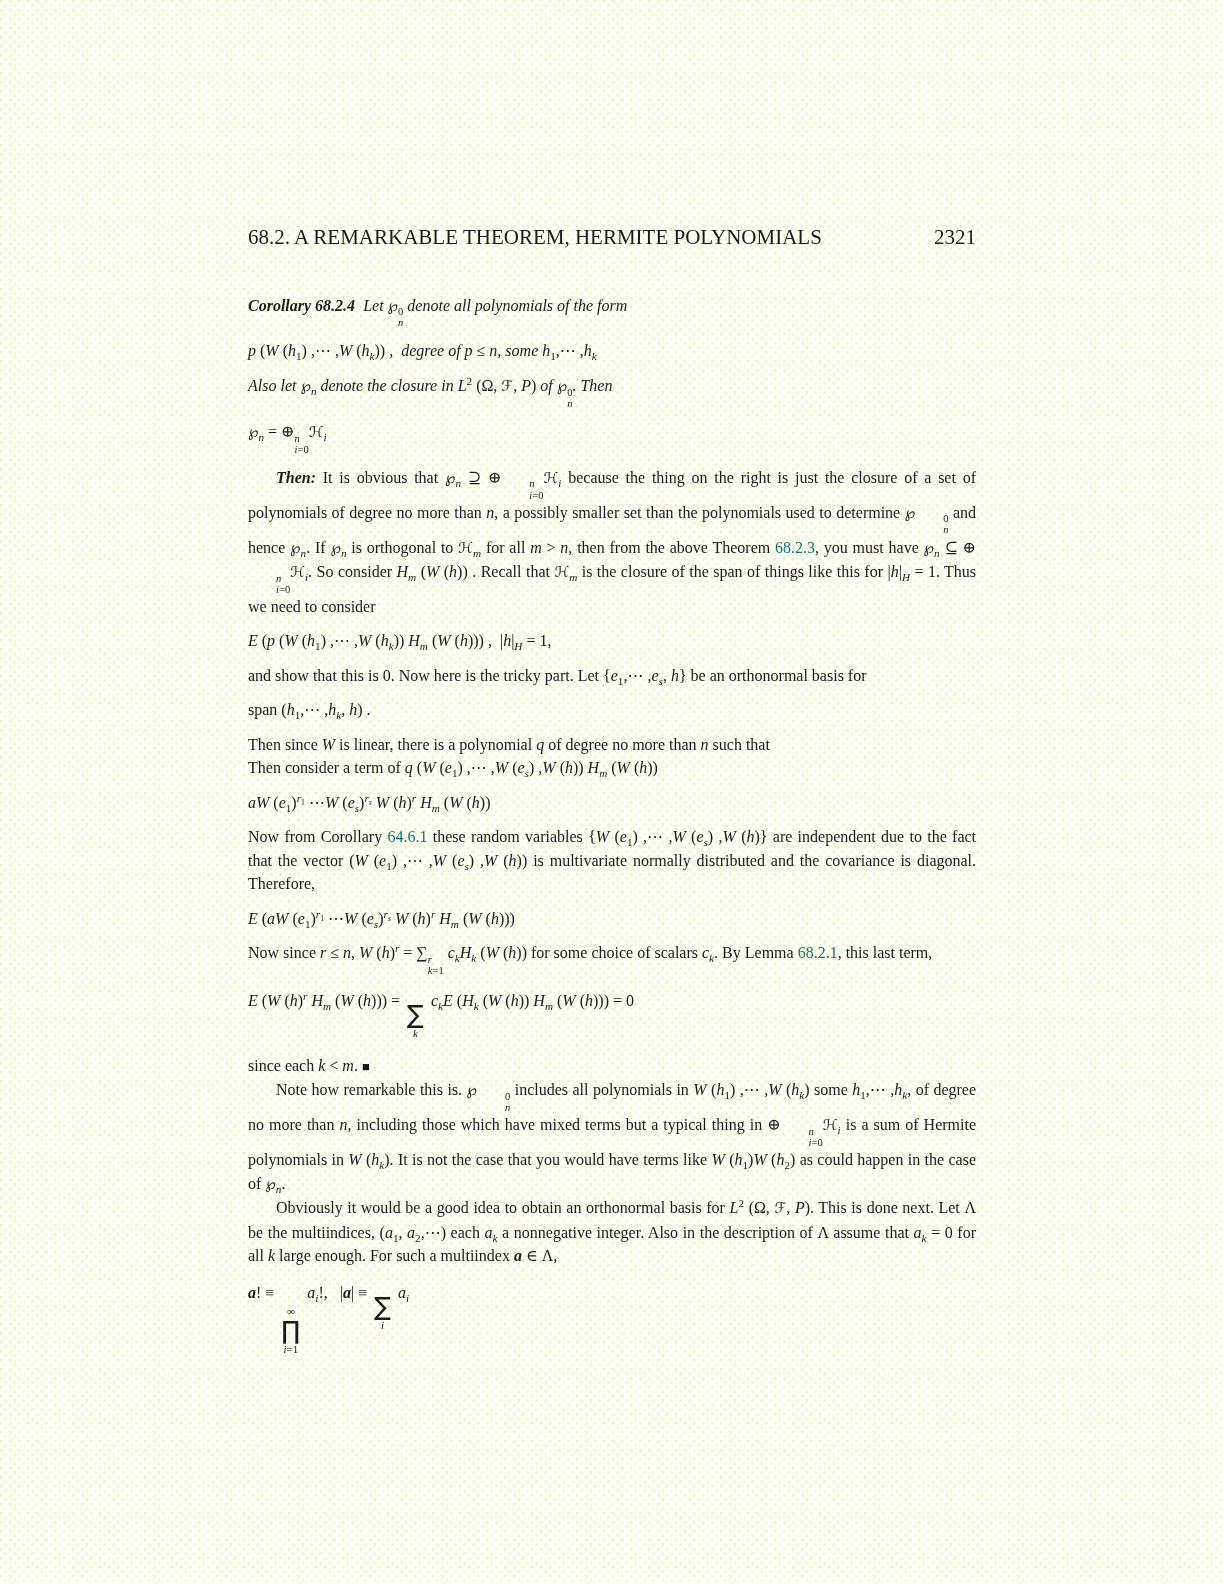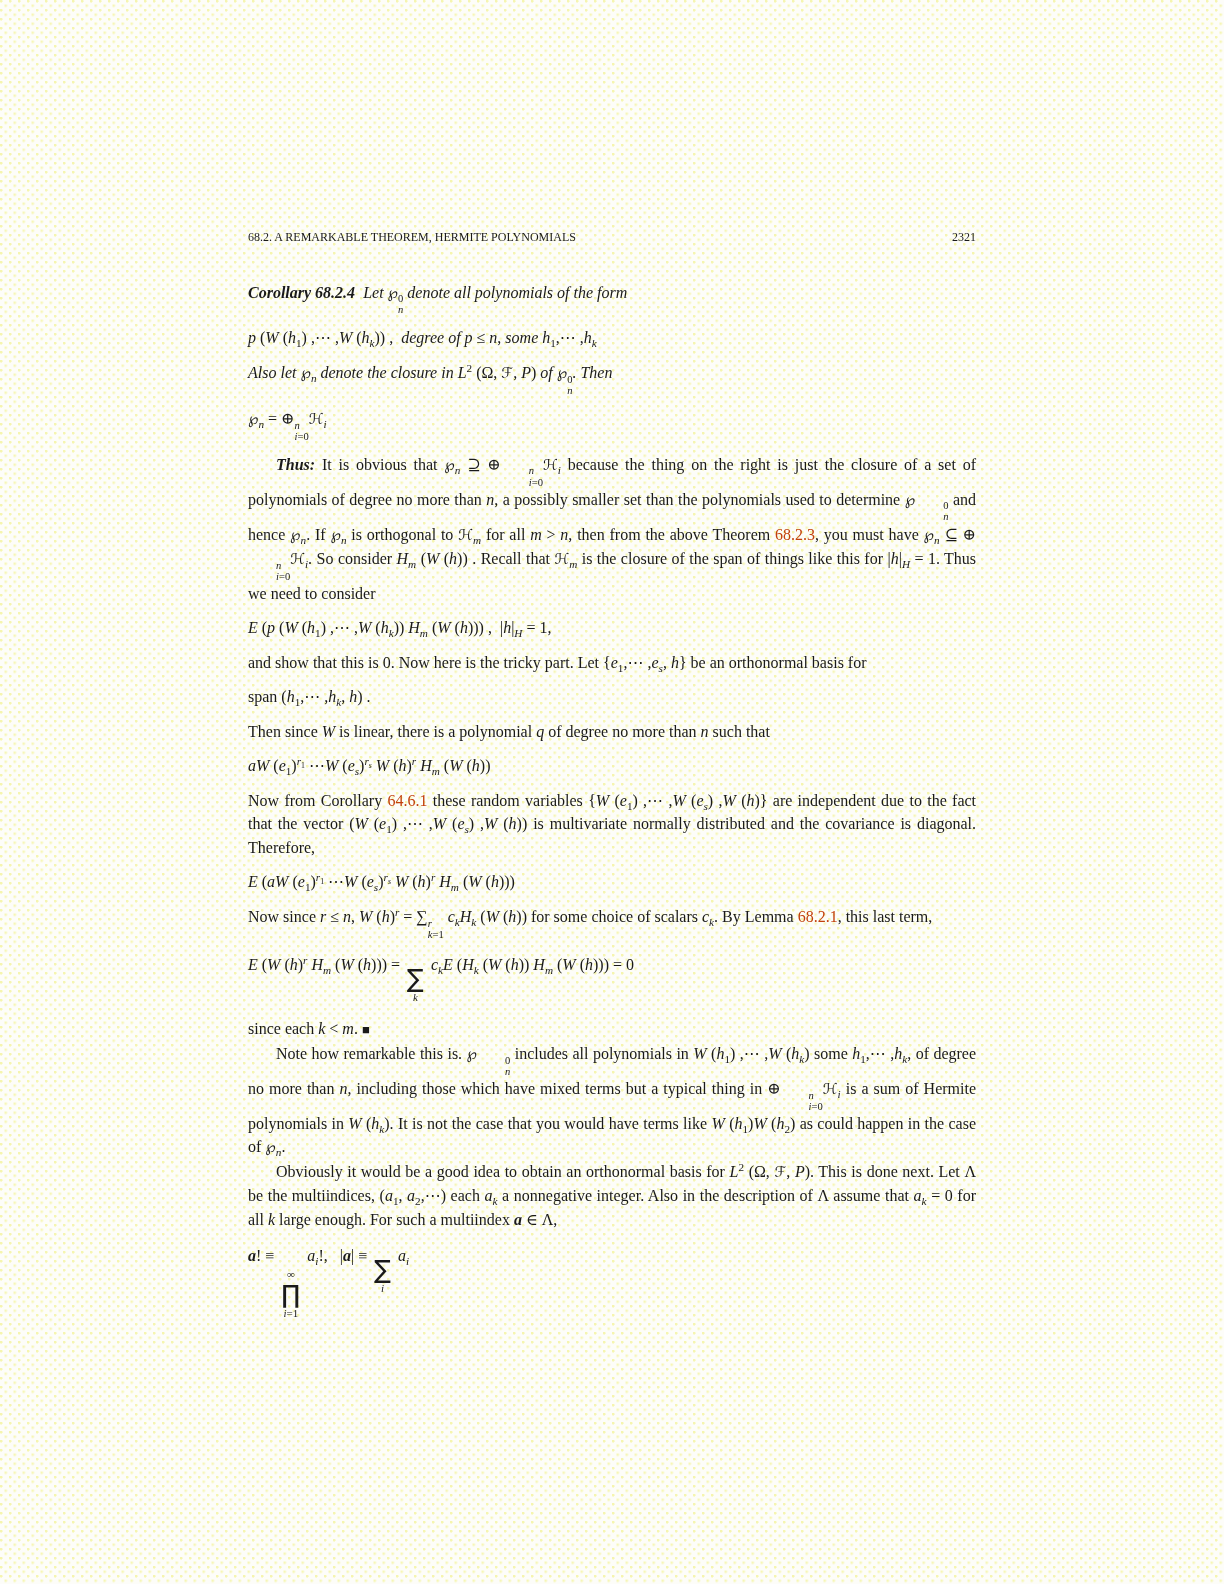--- a/index.html
+++ b/index.html
@@ -13,28 +13,28 @@
     background-position:0 0,4.5px 4.5px;
     font-family:"Liberation Serif","DejaVu Serif",serif;
     color:#1a1a1a;
   }
   .content{
     position:absolute;left:248px;top:226px;width:728px;
     font-size:16px;line-height:23.5px;
   }
   .header{
     display:flex;justify-content:space-between;
-    font-size:12px;margin-bottom:31px;white-space:nowrap;
+    font-size:21px;margin-bottom:44px;white-space:nowrap;
   }
   .para{text-align:justify;}
   .indent{text-indent:28px;}
   .disp{text-align:left;margin:11px 0;}
   .disp.tall{margin:13px 0;}
   b{font-weight:bold;font-style:italic;}
-  .link{color:#c2410c;cursor:pointer;margin-top:23px;}
+  .link{color:#0f766e;cursor:pointer;margin-top:23px;}
   .scr{font-family:"DejaVu Sans",sans-serif;font-style:italic;font-size:15px;}
   .ss{
     display:inline-flex;flex-direction:column;align-items:flex-start;
     font-size:66%;line-height:1.05;vertical-align:-0.45em;font-style:normal;
   }
   .ss>span{display:block;}
   .bigop{
     display:inline-flex;flex-direction:column;align-items:center;
     line-height:1;margin:0 3px;vertical-align:-1.05em;font-style:normal;
   }
@@ -60,34 +60,35 @@
   <div class="disp"><i>p</i> (<i>W</i> (<i>h</i><sub>1</sub>) ,⋯ ,<i>W</i> (<i>h<sub>k</sub></i>)) , &nbsp;<i>degree of p</i> ≤ <i>n</i>, <i>some h</i><sub>1</sub>,⋯ ,<i>h<sub>k</sub></i></div>
   <div class="para"><i>Also let <span class="scr">℘</span><sub>n</sub> denote the closure in L</i><sup>2</sup> (Ω, <span class="scr">ℱ</span>, <i>P</i>) <i>of <span class="scr">℘</span><span class="ss">
           <span>0</span>
           <span><i>n</i></span>
         </span>. Then</i></div>
   <div class="disp"><span class="scr">℘</span><sub><i>n</i></sub> = ⊕<span class="ss">
         <span><i>n</i></span>
         <span><i>i</i>=0</span>
       </span><span class="scr">ℋ</span><sub><i>i</i></sub></div>
 
-  <div class="para indent"><b>Thus:</b> It is obvious that <span class="scr">℘</span><sub><i>n</i></sub> ⊇ ⊕<span class="ss">
+  <div class="para indent"><b>Then:</b> It is obvious that <span class="scr">℘</span><sub><i>n</i></sub> ⊇ ⊕<span class="ss">
         <span><i>n</i></span>
         <span><i>i</i>=0</span>
       </span><span class="scr">ℋ</span><sub><i>i</i></sub> because the thing on the right is just the closure of a set of polynomials of degree no more than <i>n</i>, a possibly smaller set than the polynomials used to determine <span class="scr">℘</span><span class="ss">
         <span>0</span>
         <span><i>n</i></span>
       </span> and hence <span class="scr">℘</span><sub><i>n</i></sub>. If <span class="scr">℘</span><sub><i>n</i></sub> is orthogonal to <span class="scr">ℋ</span><sub><i>m</i></sub> for all <i>m</i> &gt; <i>n</i>, then from the above Theorem <span class="link">68.2.3</span>, you must have <span class="scr">℘</span><sub><i>n</i></sub> ⊆ ⊕<span class="ss">
         <span><i>n</i></span>
         <span><i>i</i>=0</span>
       </span><span class="scr">ℋ</span><sub><i>i</i></sub>. So consider <i>H<sub>m</sub></i> (<i>W</i> (<i>h</i>)) . Recall that <span class="scr">ℋ</span><sub><i>m</i></sub> is the closure of the span of things like this for |<i>h</i>|<sub><i>H</i></sub> = 1. Thus we need to consider</div>
   <div class="disp"><i>E</i> (<i>p</i> (<i>W</i> (<i>h</i><sub>1</sub>) ,⋯ ,<i>W</i> (<i>h<sub>k</sub></i>)) <i>H<sub>m</sub></i> (<i>W</i> (<i>h</i>))) , &nbsp;|<i>h</i>|<sub><i>H</i></sub> = 1,</div>
   <div class="para">and show that this is 0.  Now here is the tricky part.  Let {<i>e</i><sub>1</sub>,⋯ ,<i>e<sub>s</sub></i>, <i>h</i>} be an orthonormal basis for</div>
   <div class="disp">span (<i>h</i><sub>1</sub>,⋯ ,<i>h<sub>k</sub></i>, <i>h</i>) .</div>
   <div class="para">Then since <i>W</i> is linear, there is a polynomial <i>q</i> of degree no more than <i>n</i> such that</div>
+  <div class="para">Then consider a term of <i>q</i> (<i>W</i> (<i>e</i><sub>1</sub>) ,⋯ ,<i>W</i> (<i>e<sub>s</sub></i>) ,<i>W</i> (<i>h</i>)) <i>H<sub>m</sub></i> (<i>W</i> (<i>h</i>))</div>
   <div class="disp"><i>aW</i> (<i>e</i><sub>1</sub>)<sup><i>r</i><sub>1</sub></sup> ⋯<i>W</i> (<i>e<sub>s</sub></i>)<sup><i>r<sub>s</sub></i></sup> <i>W</i> (<i>h</i>)<sup><i>r</i></sup> <i>H<sub>m</sub></i> (<i>W</i> (<i>h</i>))</div>
   <div class="para">Now from Corollary <span class="link">64.6.1</span> these random variables {<i>W</i> (<i>e</i><sub>1</sub>) ,⋯ ,<i>W</i> (<i>e<sub>s</sub></i>) ,<i>W</i> (<i>h</i>)} are independent due to the fact that the vector (<i>W</i> (<i>e</i><sub>1</sub>) ,⋯ ,<i>W</i> (<i>e<sub>s</sub></i>) ,<i>W</i> (<i>h</i>)) is multivariate normally distributed and the covariance is diagonal.  Therefore,</div>
   <div class="disp"><i>E</i> (<i>aW</i> (<i>e</i><sub>1</sub>)<sup><i>r</i><sub>1</sub></sup> ⋯<i>W</i> (<i>e<sub>s</sub></i>)<sup><i>r<sub>s</sub></i></sup> <i>W</i> (<i>h</i>)<sup><i>r</i></sup> <i>H<sub>m</sub></i> (<i>W</i> (<i>h</i>)))</div>
   <div class="para">Now since <i>r</i> ≤ <i>n</i>, <i>W</i> (<i>h</i>)<sup><i>r</i></sup> = ∑<span class="ss">
         <span><i>r</i></span>
         <span><i>k</i>=1</span>
       </span> <i>c<sub>k</sub>H<sub>k</sub></i> (<i>W</i> (<i>h</i>)) for some choice of scalars <i>c<sub>k</sub></i>.  By Lemma <span class="link">68.2.1</span>, this last term,</div>
   <div class="disp tall"><i>E</i> (<i>W</i> (<i>h</i>)<sup><i>r</i></sup> <i>H<sub>m</sub></i> (<i>W</i> (<i>h</i>))) = <span class="bigop">
         <span class="bop">∑</span>
         <span class="blim"><i>k</i></span>

